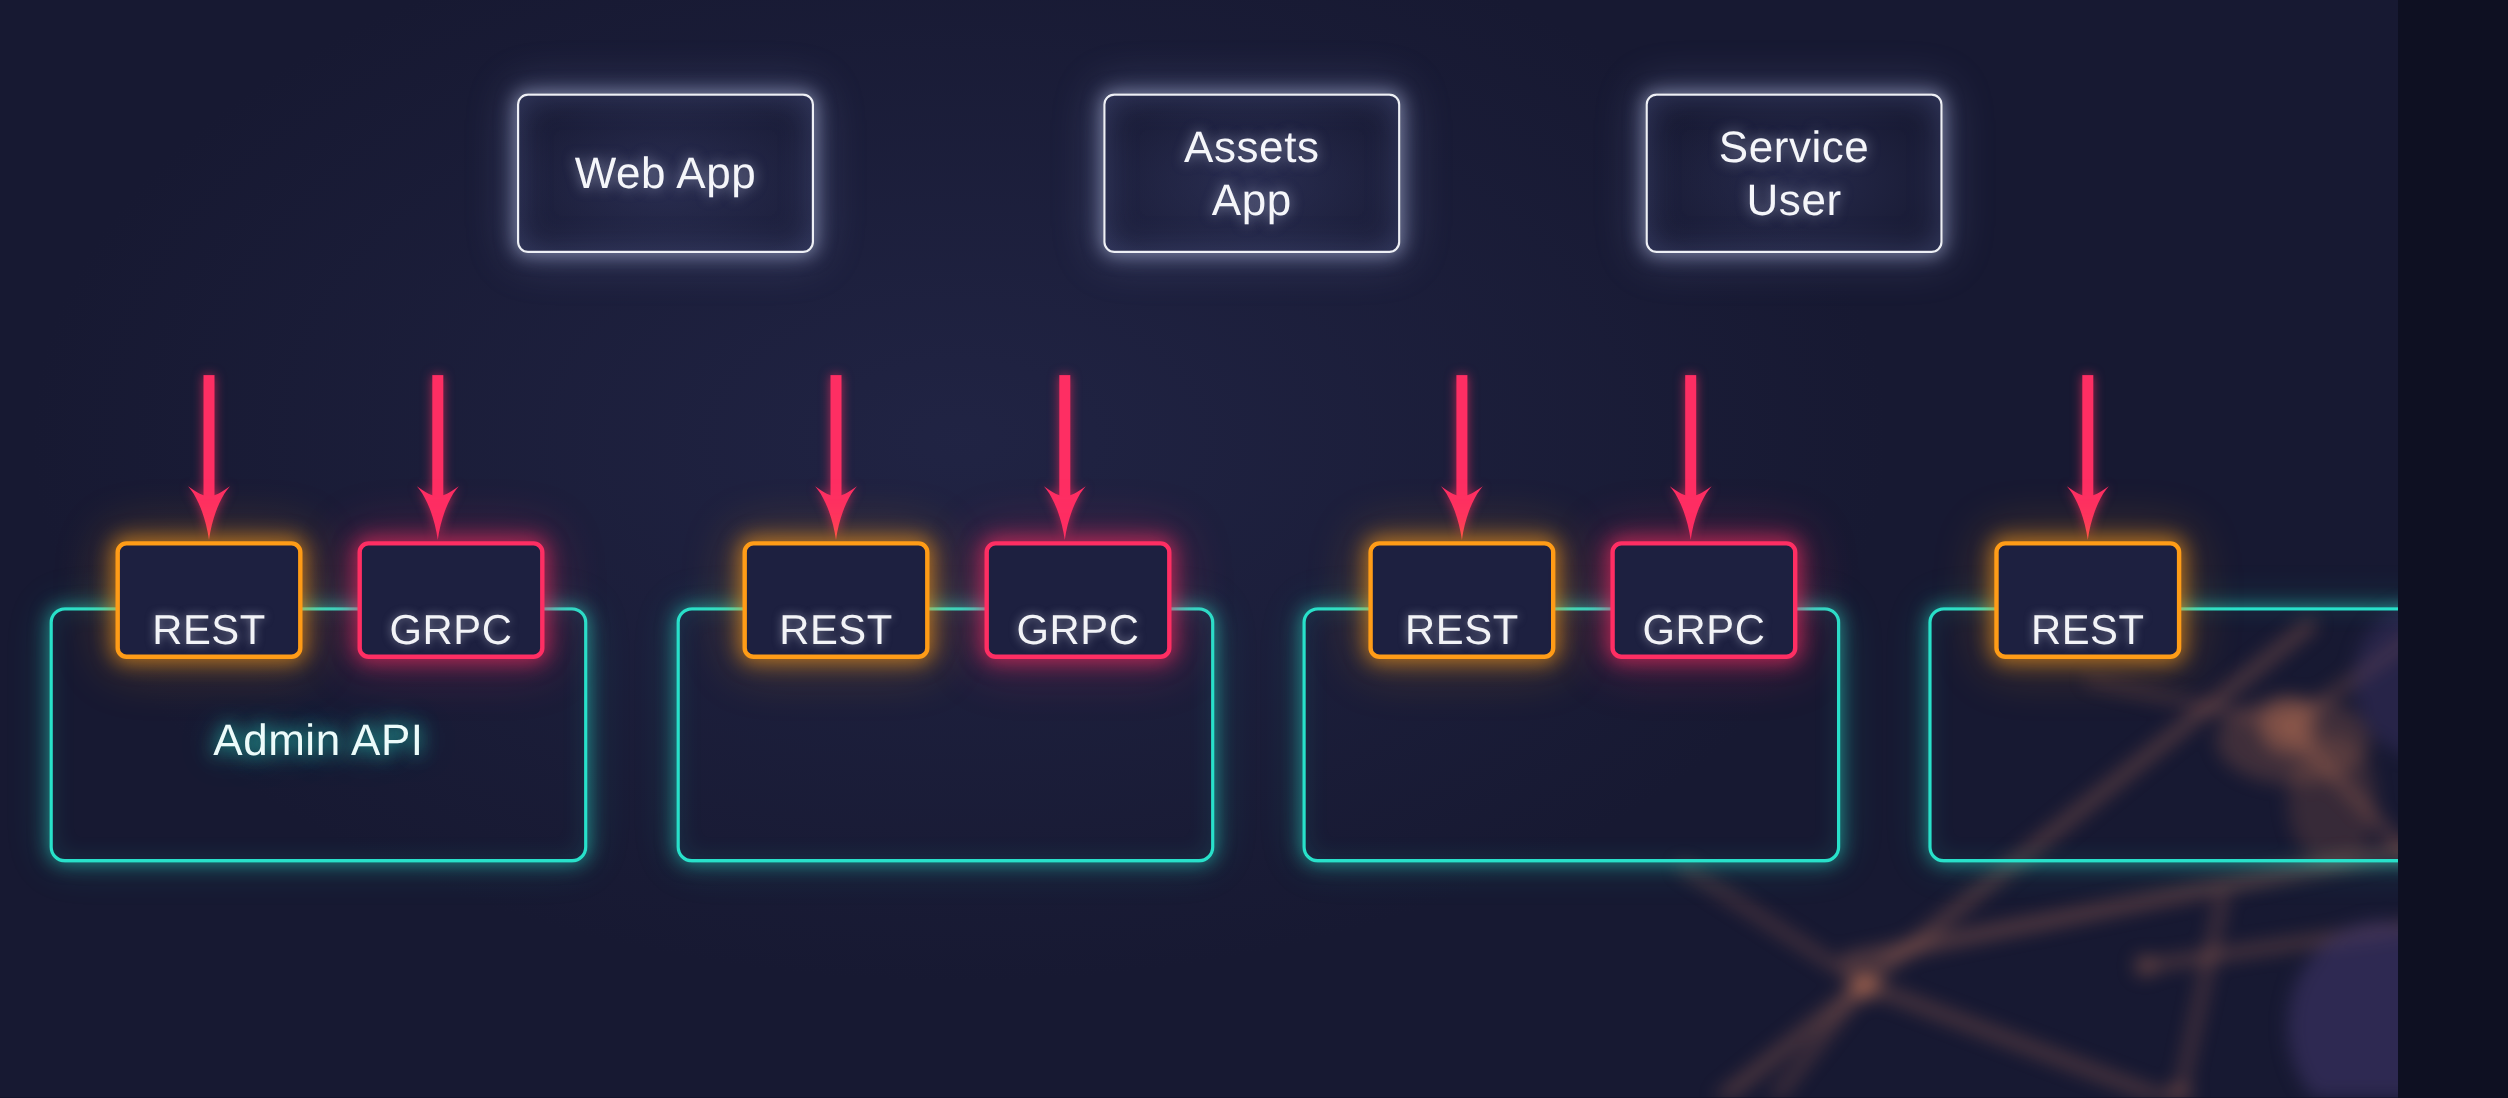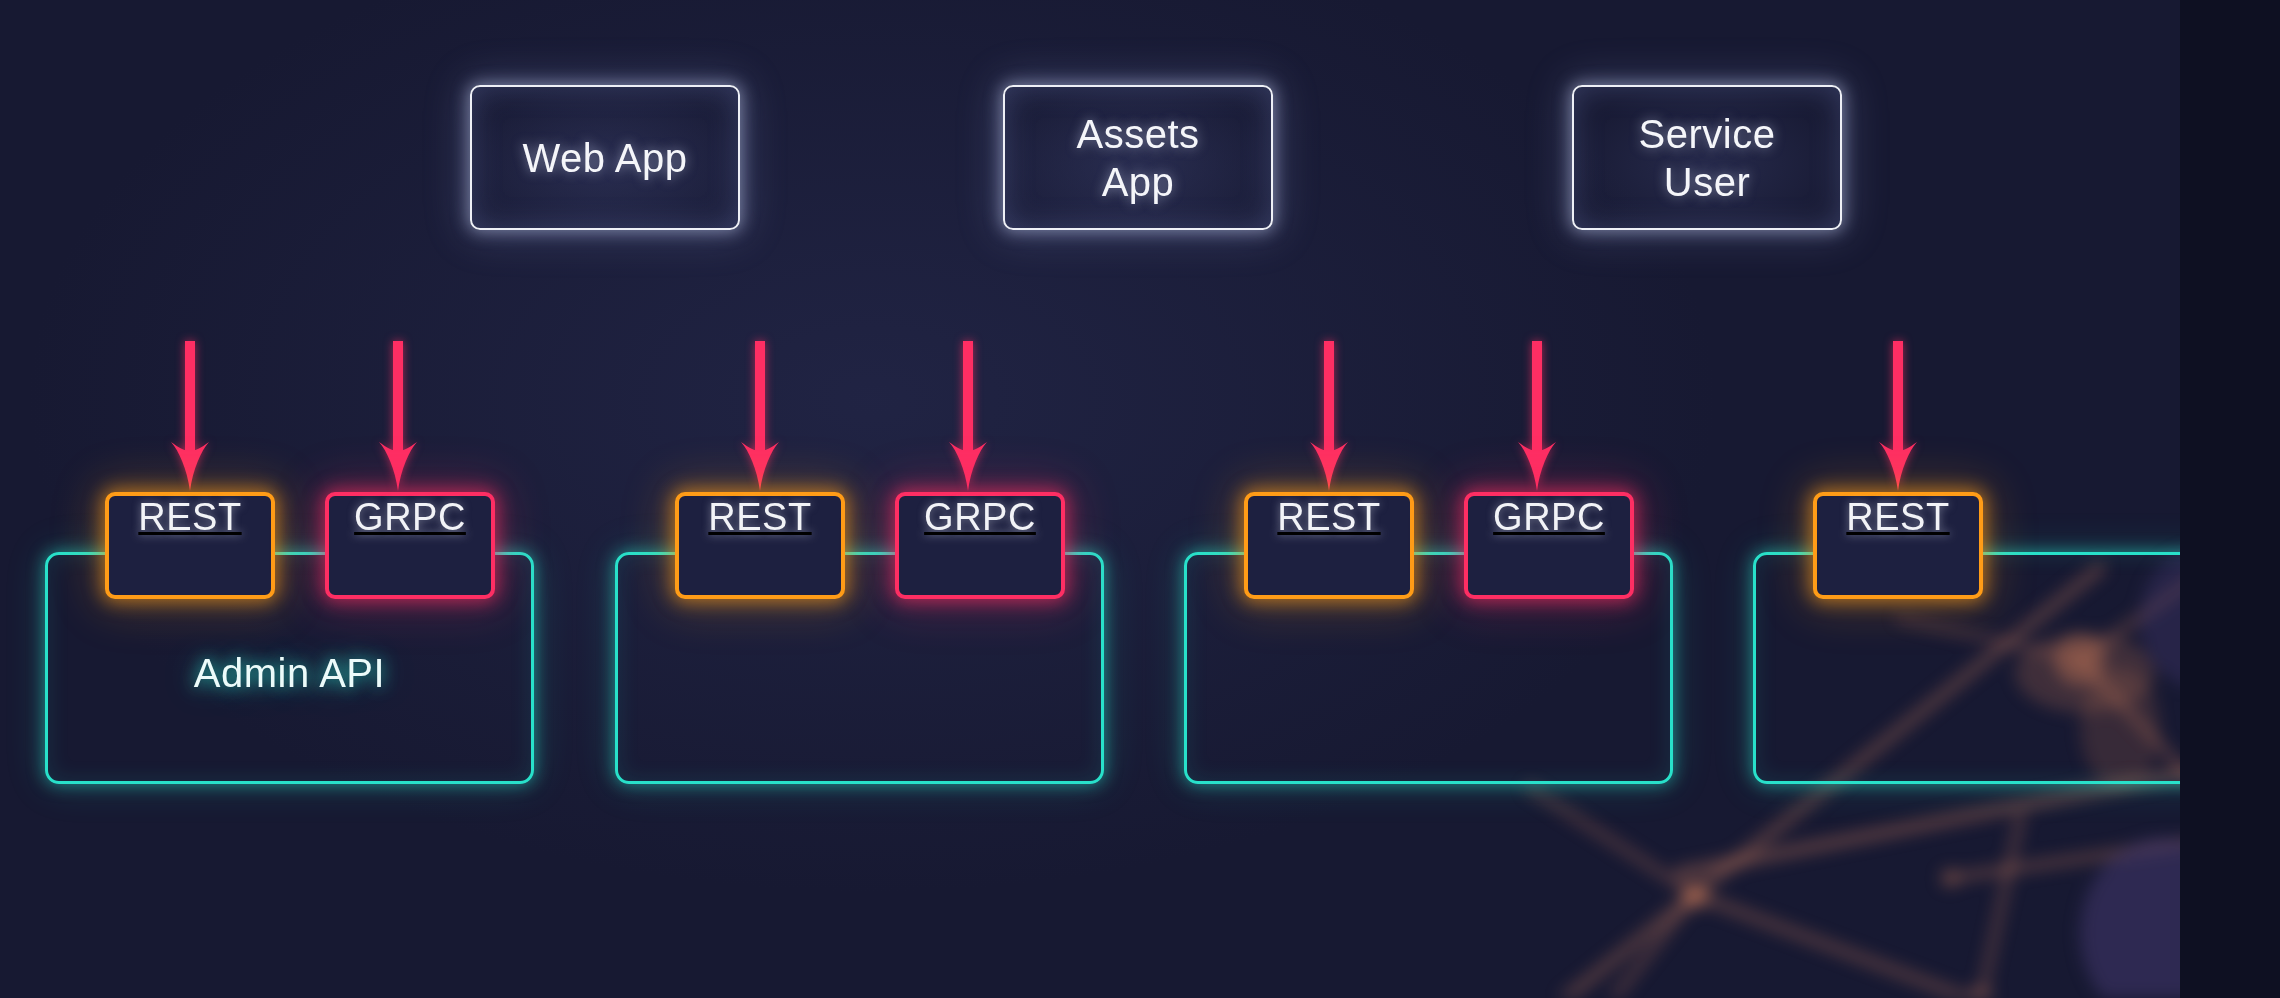--- a/index.html
+++ b/index.html
@@ -56,23 +56,22 @@
     color:#ecfbfa;font-size:40px;line-height:48px;
     text-shadow:0 0 16px rgba(45,224,202,.9),0 0 34px rgba(45,224,202,.45);
   }
 
   
   .proto{
     position:absolute;top:-63px;width:170px;height:107px;
     box-sizing:border-box;
     border-radius:10px;
     background:#1d2040;
-    display:flex;align-items:flex-start;justify-content:center;
+    display:flex;align-items:flex-end;justify-content:center;
     z-index:3;
-    text-decoration:underline;
   }
   .proto-label{
     color:#f2f3f7;font-size:38px;
     text-shadow:0 0 9px rgba(230,233,248,.5);
   }
   .proto.rest{
     border:4px solid #ff9c17;
     box-shadow:0 0 18px 3px rgba(255,156,23,.6),0 0 46px 10px rgba(255,156,23,.22);
   }
   .proto.grpc{
@@ -123,21 +122,21 @@
       <ellipse cx="700" cy="190" rx="60" ry="70" opacity=".35"></ellipse>
     </g>
   </svg>
 
   <div class="client" style="left:470px">
     <div class="client-label">Web App</div>
   </div>
   <div class="client" style="left:1003px">
     <div class="client-label">Assets App</div>
   </div>
-  <div class="client" style="left:1572px">
+  <div class="client" style="left:1496px">
     <div class="client-label">Service User</div>
   </div>
 
   <div class="api" style="left:45px">
     <svg class="arrow a1" viewBox="0 0 44 152">
       <rect x="17" y="0" width="10" height="116" fill="#fe2e63"></rect>
       <path d="M22,150 C19,128 11,110 3,101 C11,107 17,110 22,110 C27,110 33,107 41,101 C33,110 25,128 22,150 Z" fill="#fe2e63"></path>
     </svg>
     <svg class="arrow a2" viewBox="0 0 44 152">
       <rect x="17" y="0" width="10" height="116" fill="#fe2e63"></rect>

